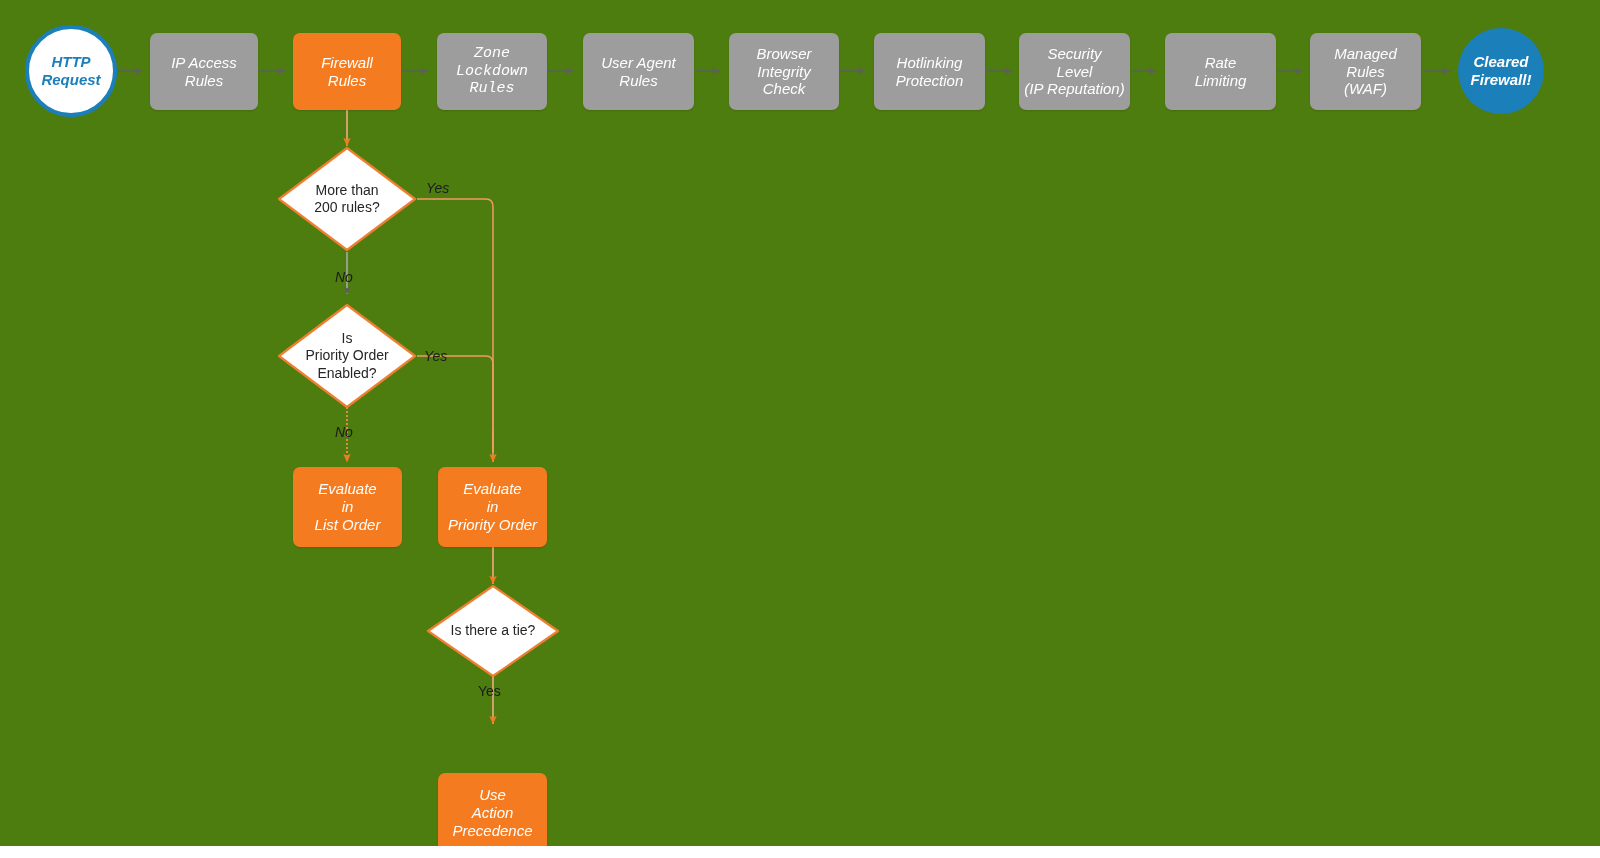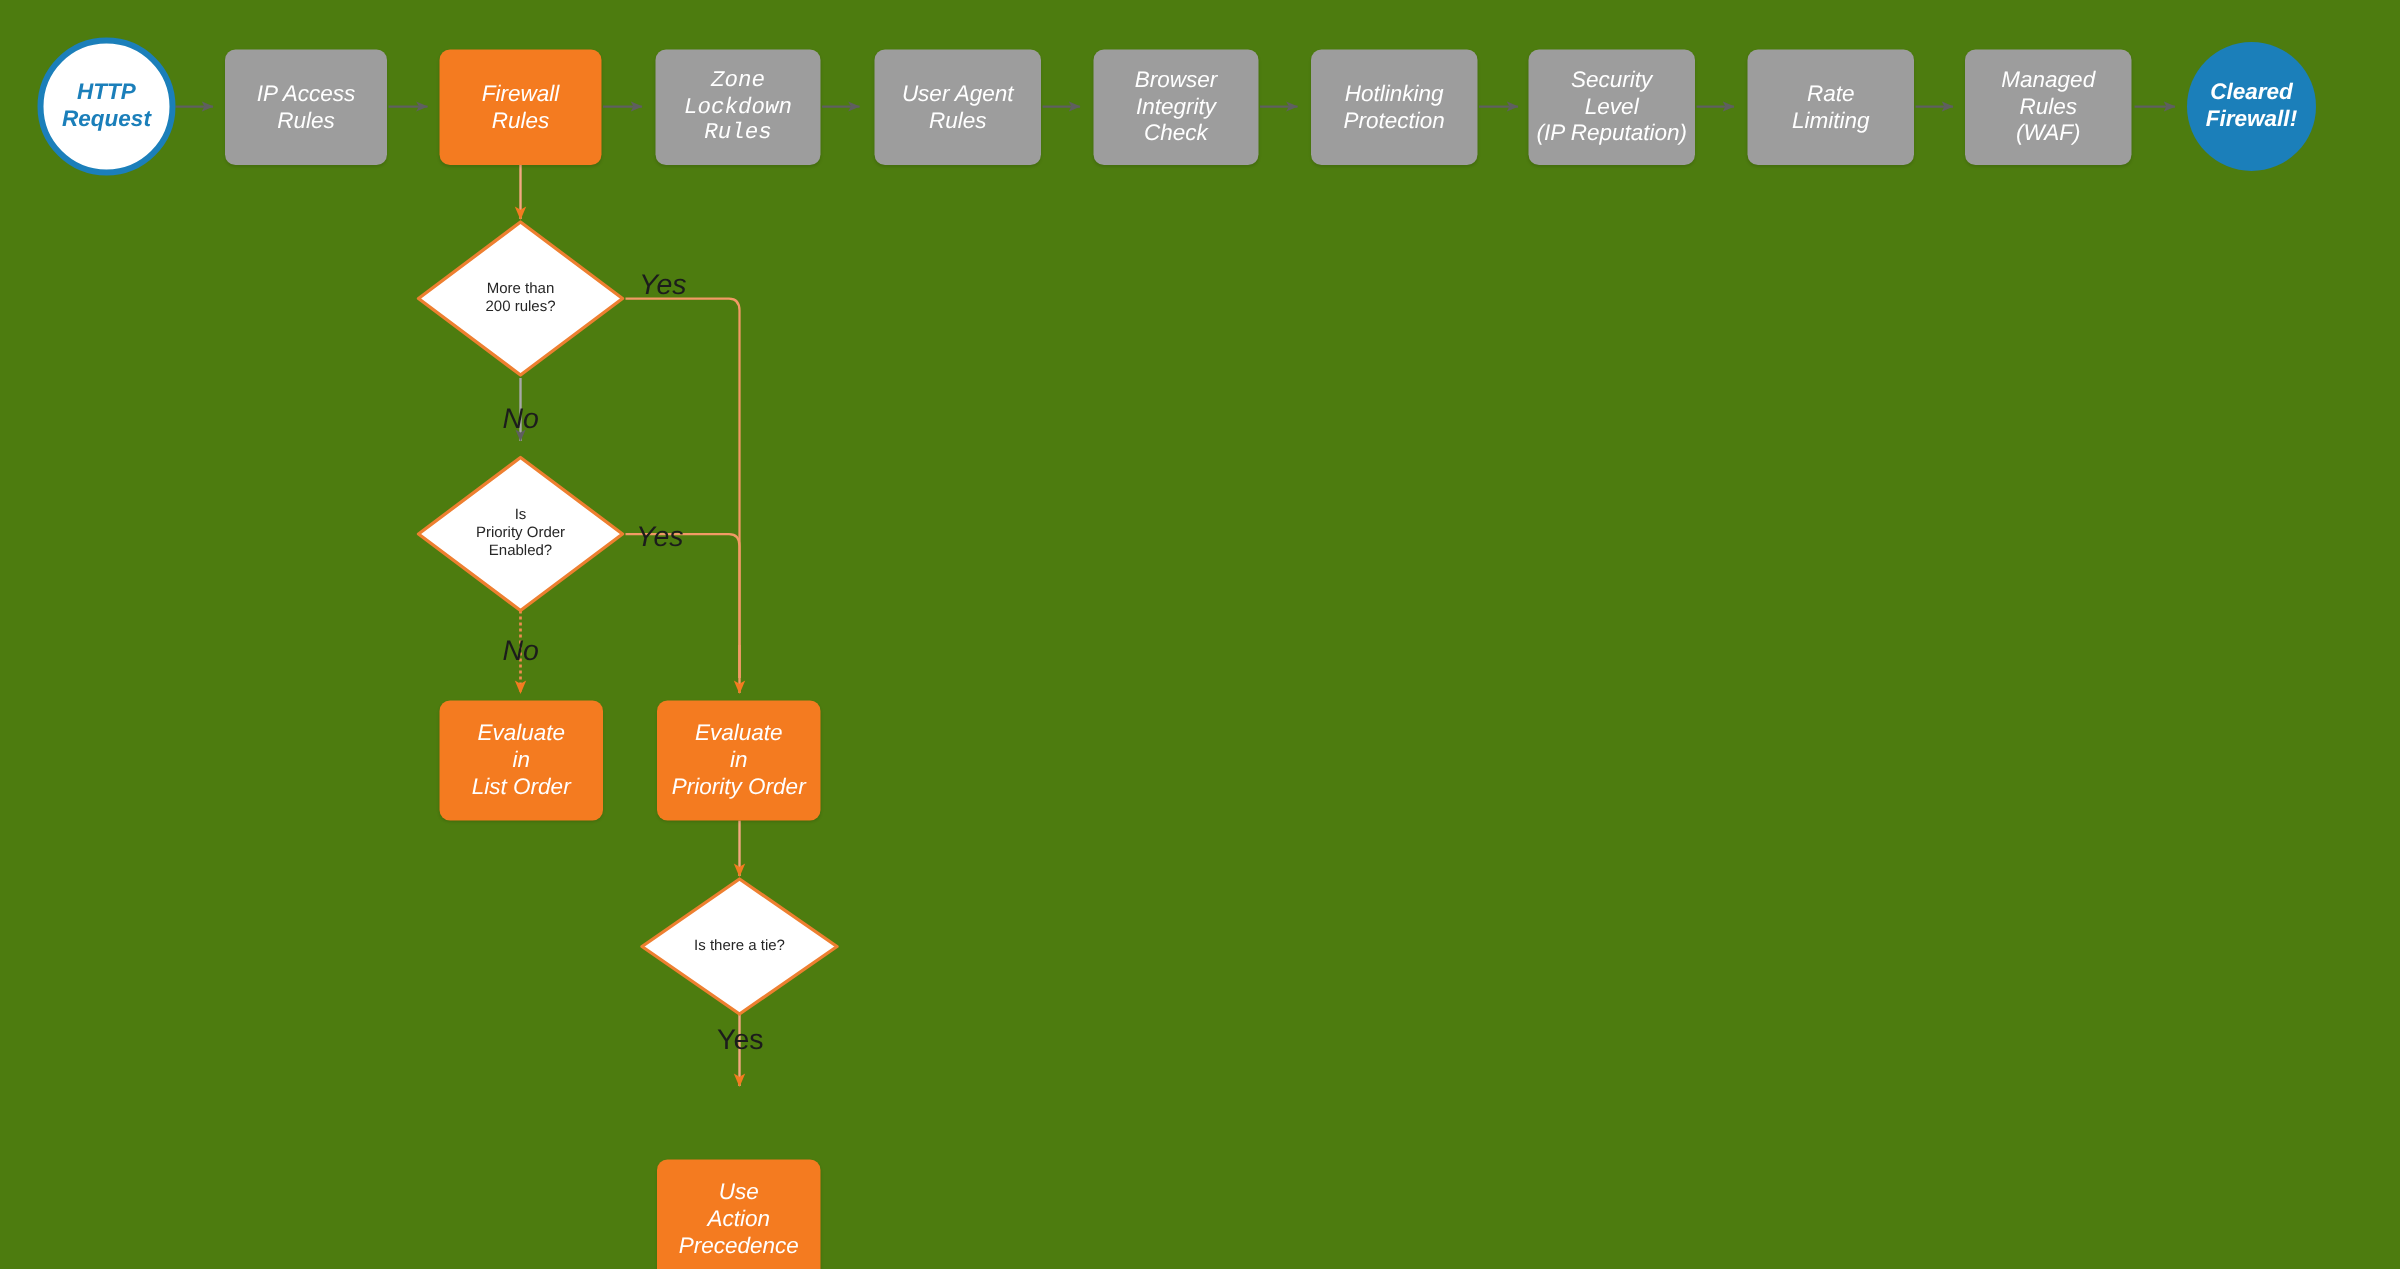--- a/index.html
+++ b/index.html
@@ -79,31 +79,31 @@
   }
   .diamond .dshape {
     position: absolute;
     left: 0; top: 0;
     width: 100%; height: 100%;
   }
   .diamond .dlabel {
     position: relative;
     z-index: 2;
     text-align: center;
-    font-size: 10px;
+    font-size: 14px;
     color: #262626;
     line-height: 1.22;
     white-space: pre-line;
     pointer-events: none;
   }
 
   
   .elabel {
     position: absolute;
-    font-size: 19px;
+    font-size: 14px;
     font-style: italic;
     color: #1c1c1c;
     white-space: nowrap;
     background: transparent;
   }
   .elabel.upright { font-style: normal; }
 
   .ml { white-space: pre-line; }
 </style>
 </head>

